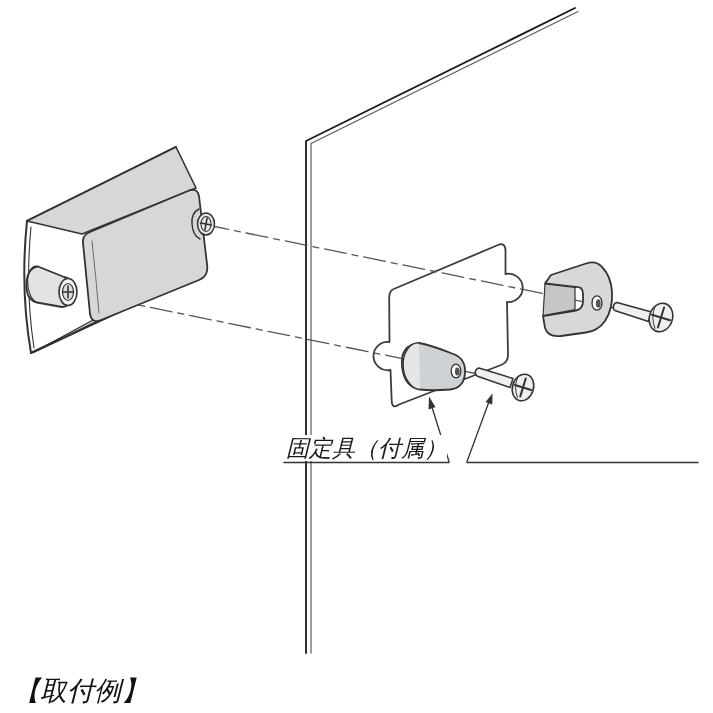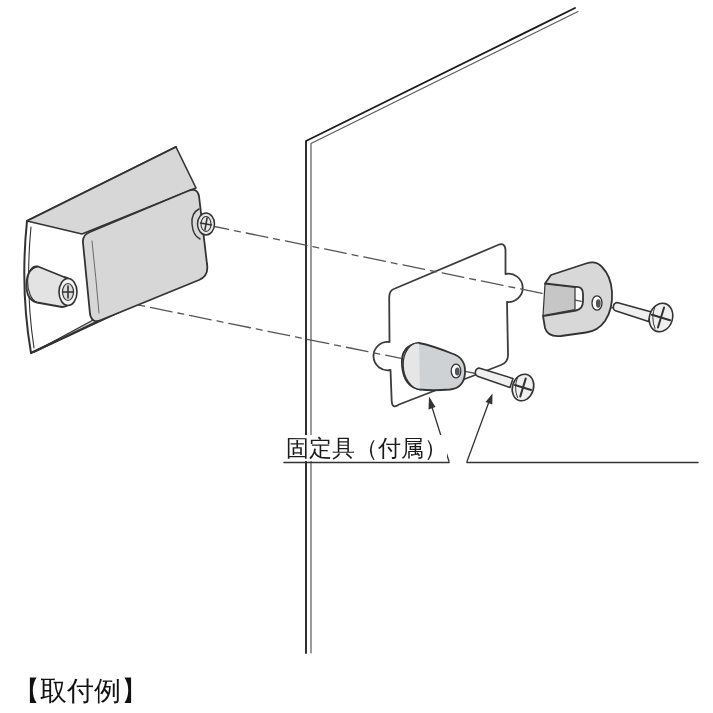--- a/index.html
+++ b/index.html
@@ -2,20 +2,21 @@
 <html><head>
 <meta charset="utf-8">
 <style>
   html,body{margin:0;padding:0;background:#ffffff;}
   .stage{
     position:relative;
     width:713px;height:713px;
     background:#ffffff;
     overflow:hidden;
     font-family:"Liberation Sans","DejaVu Sans",sans-serif;
+    font-style:italic;
   }
   .stage svg{position:absolute;left:0;top:0;}
   .diagram-label{
     position:absolute;
     color:#1b1b1b;
     font-size:23px;
     line-height:26px;
     white-space:nowrap;
     background:#ffffff;
     letter-spacing:0px;

